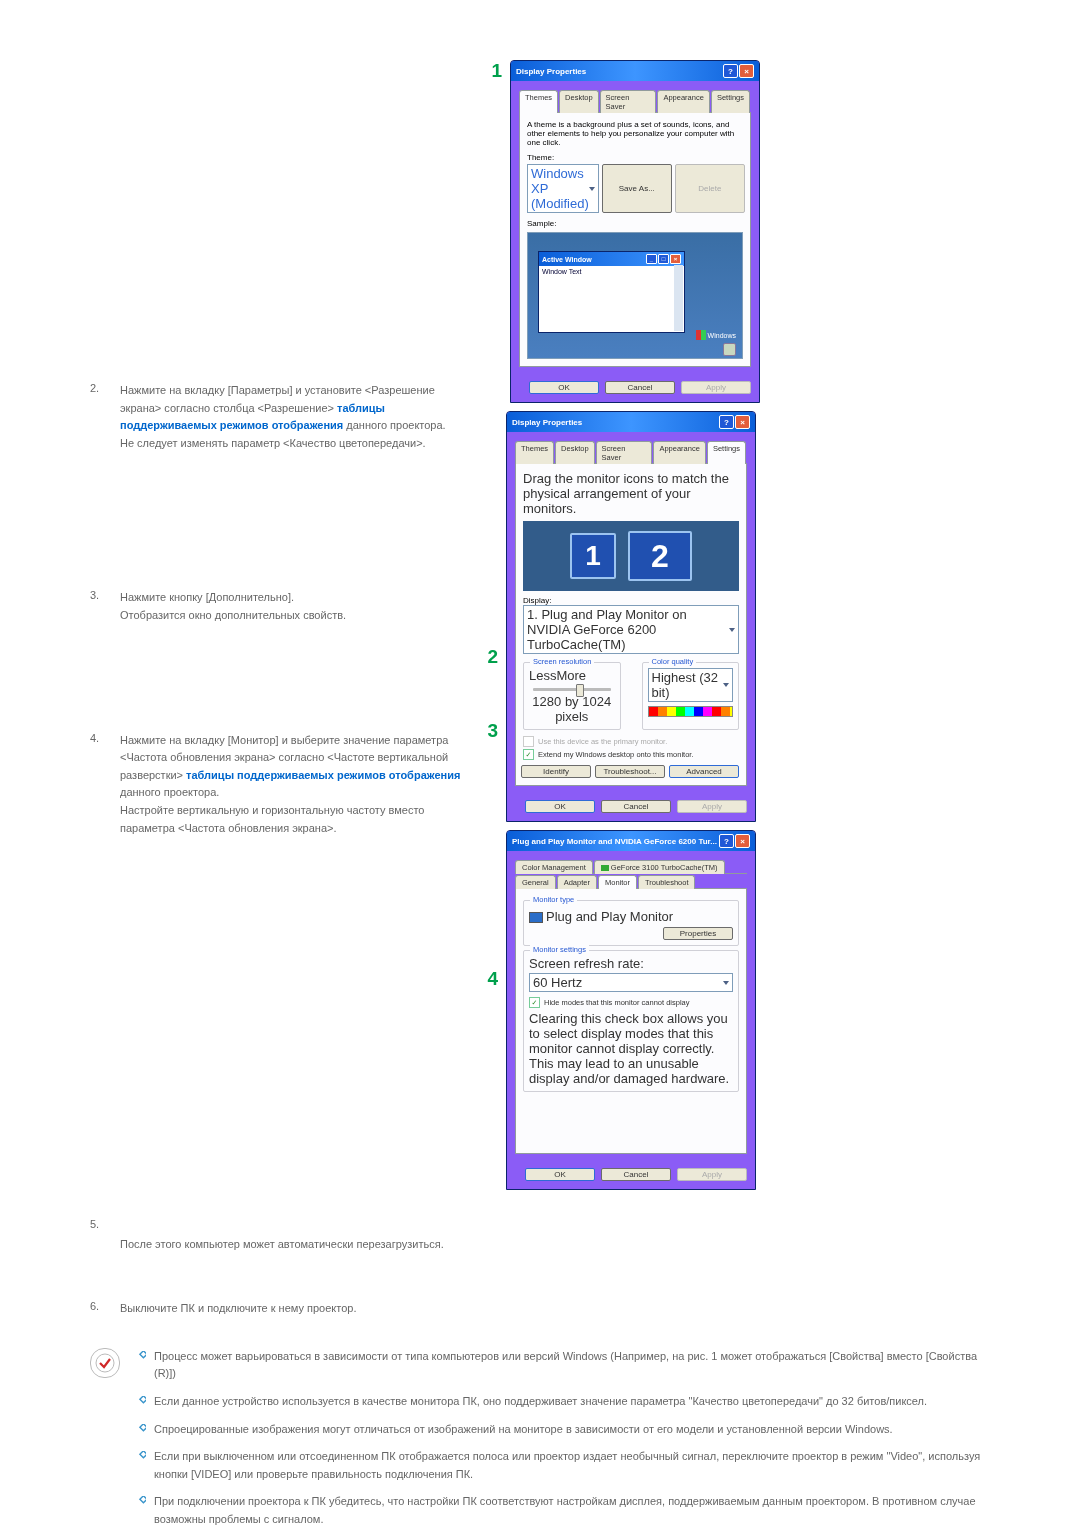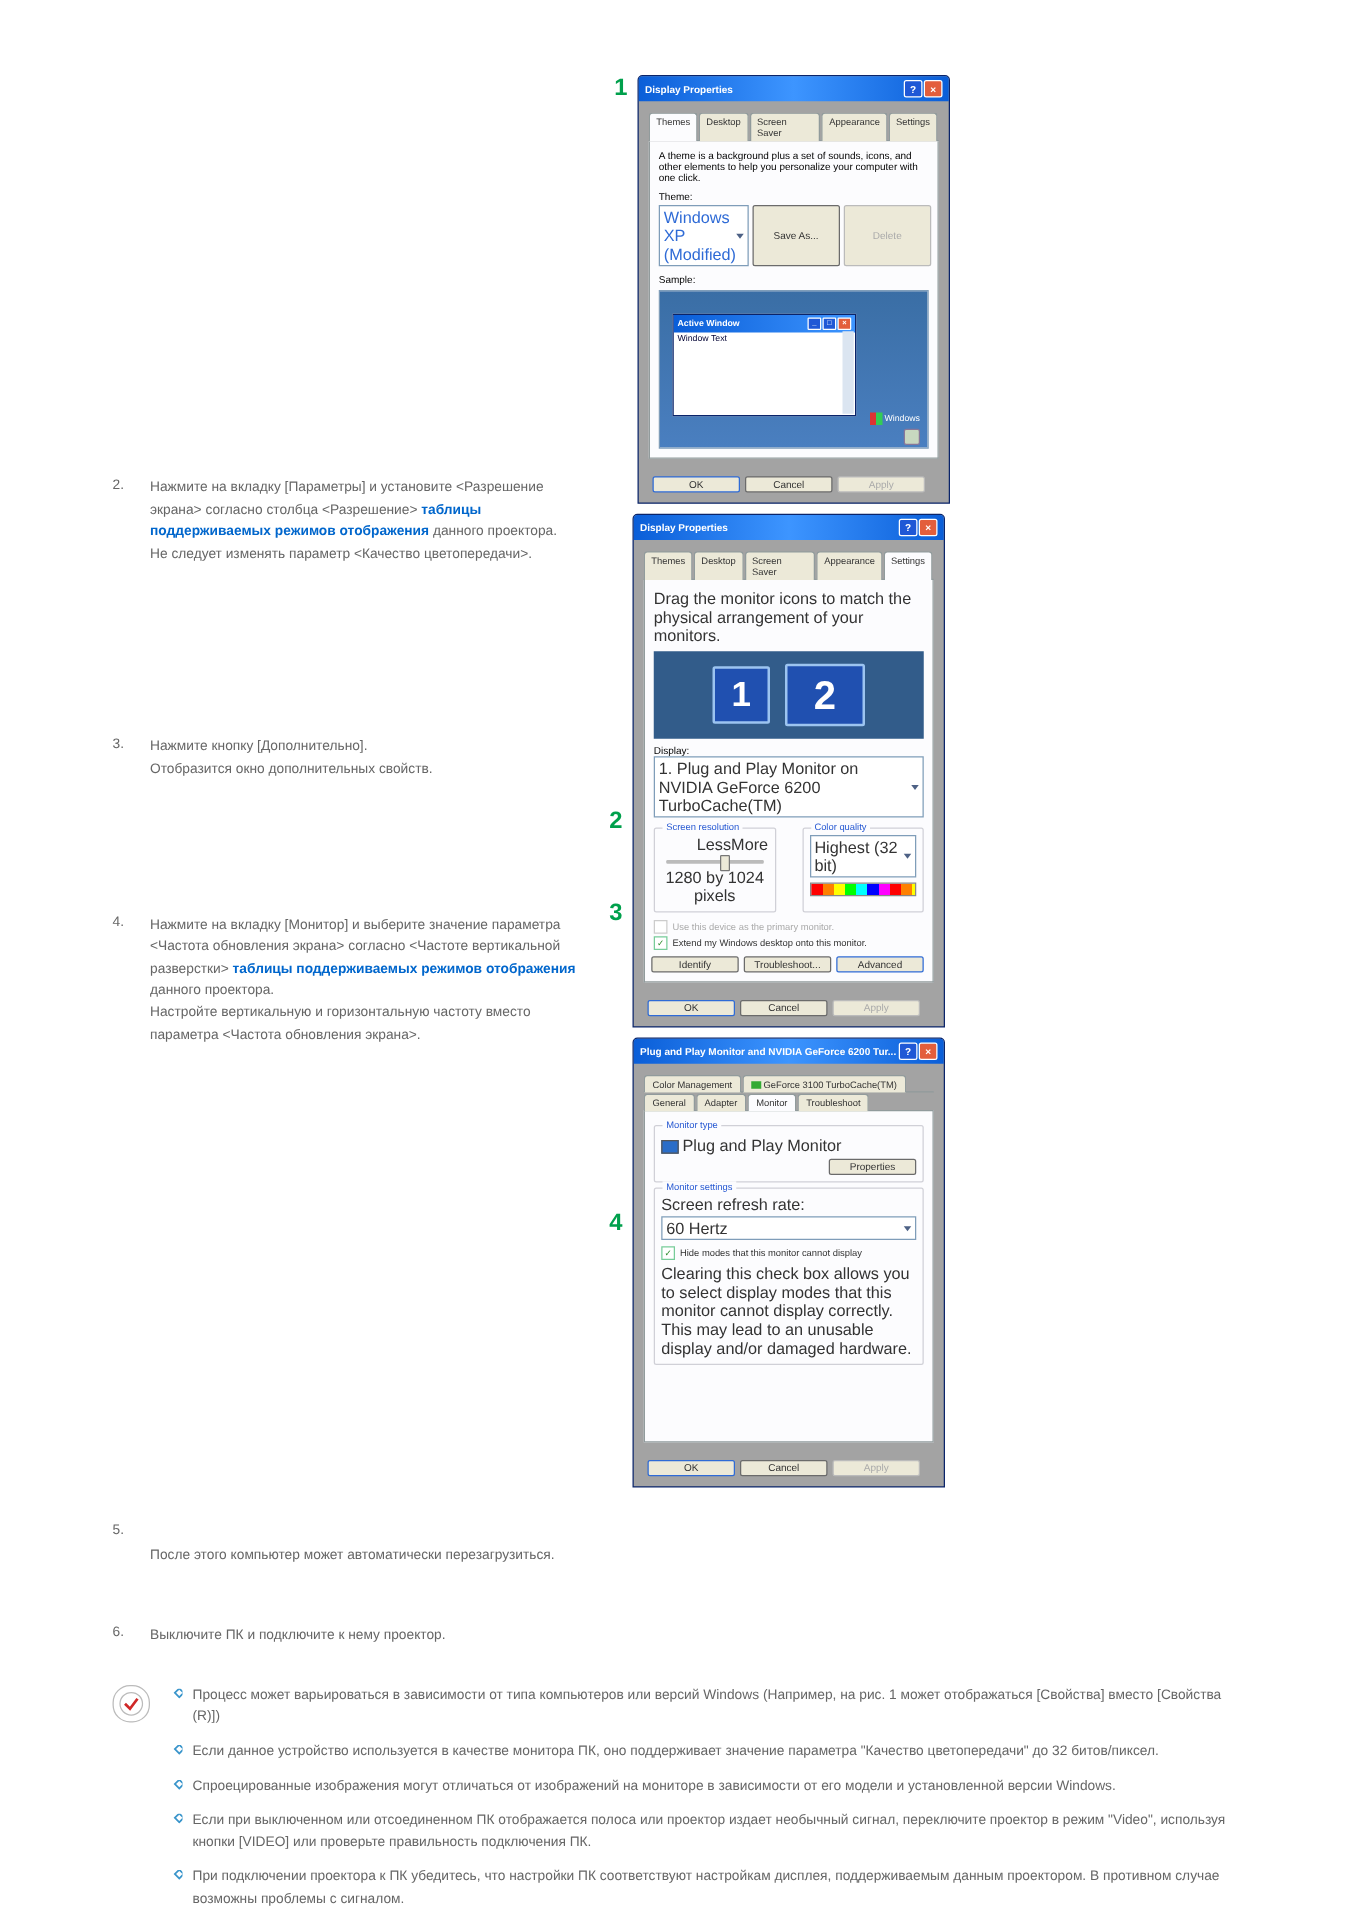--- a/index.html
+++ b/index.html
@@ -10,36 +10,36 @@
 .right{flex:1}
 .para{margin:0 0 28px 0;line-height:1.6;color:#666}
 .step{display:flex;gap:12px;margin:0 0 22px 0}
 .stepn{flex:0 0 18px;color:#666}
 .stepbody{flex:1;line-height:1.6;color:#666}
 .spacer-1{height:322px}
 .spacer-2{height:115px}
 .spacer-3{height:85px}
 a.link{color:#0066cc;font-weight:bold;text-decoration:none}
 
-.dlg{width:248px;background:#a3a3a3;border:1px solid #0a246a;margin:0 0 8px 11px;font-size:8px;color:#000;border-radius:4px 4px 0 0}
+.dlg{width:248px;background:#8b5cf6;border:1px solid #0a246a;margin:0 0 8px 11px;font-size:8px;color:#000;border-radius:4px 4px 0 0}
 .dlg-title{background:linear-gradient(90deg,#0a5ed8,#3d95ff,#0a5ed8);color:#fff;font-weight:bold;padding:3px 5px;display:flex;align-items:center;border-radius:3px 3px 0 0}
 .dlg-title span:first-child{flex:1}
 .dlg-tb{display:flex;gap:1px}
 .dlg-tb span{width:13px;height:12px;display:flex;align-items:center;justify-content:center;border:1px solid #fff;border-radius:2px;font-weight:bold;font-size:8px}
 .help-b{background:#1f58d6;color:#fff}
 .close-b{background:#e35e3c;color:#fff}
 .dlg-body{padding:8px 8px 8px 8px}
 .tabs{display:flex;border-bottom:1px solid #919b9c}
 .tab{background:#ece9d8;border:1px solid #919b9c;border-bottom:0;padding:2px 5px;margin-right:1px;border-radius:3px 3px 0 0;font-size:7.5px;color:#333;position:relative;top:1px}
 .tab.sel{background:#fcfcfe;z-index:2}
 .tabpanel{background:#fcfcfe;border:1px solid #919b9c;border-top:0;padding:7px;min-height:50px}
 .btn{display:inline-flex;align-items:center;justify-content:center;background:#ece9d8;border:1px solid #6b6b6b;border-radius:2px;padding:1px 10px;min-width:48px;font-size:8px;color:#333}
 .btn.def{border:1.5px solid #2f6bd6}
 .btn.dis{color:#aaa;border-color:#bbb}
-.dlg-bbar{display:flex;justify-content:center;gap:4px;padding:6px 8px 8px 0}
+.dlg-bbar{display:flex;justify-content:space-between;gap:4px;padding:6px 8px 8px 18px}
 .lbl{color:#000;font-size:8px}
 .sel-box{background:#fff;border:1px solid #7f9db9;padding:1px 3px;font-size:13px;color:#333;display:flex;justify-content:space-between;align-items:center}
 .caret{width:0;height:0;border-left:3px solid transparent;border-right:3px solid transparent;border-top:4px solid #4d6185}
 
 .sample-outer{background:linear-gradient(#3a6ea5,#4a7fc0);border:1px solid #7f9db9;height:125px;margin-top:4px;position:relative}
 .sample-win{position:absolute;left:10px;top:18px;width:145px;height:80px;background:#fff;border:1px solid #0a246a}
 .sample-win-title{background:linear-gradient(90deg,#0a5ed8,#3d95ff);color:#fff;font-size:7px;font-weight:bold;padding:2px 3px;display:flex;align-items:center}
 .sample-win-title span:first-child{flex:1}
 .sw-mini{display:flex;gap:1px}
 .sw-mini span{width:9px;height:8px;font-size:6px;display:flex;align-items:center;justify-content:center;border:1px solid #fff;border-radius:1px}
@@ -210,21 +210,21 @@
        <div class="mon mon2">2</div>
      </div>
      <div class="lbl">Display:</div>
      <div class="sel-box">
                       <span>1. Plug and Play Monitor on NVIDIA GeForce 6200 TurboCache(TM)</span>
                       <span class="caret"></span>
                     </div>
      <div style="display:flex;gap:21px;margin-top:4px">
        <div class="group" style="flex:1">
                         <div class="group-t">Screen resolution</div>
-         <div style="display:flex;justify-content:flex-end" class="tiny">
+         <div style="display:flex;justify-content:flex-start" class="tiny">
                           <span>Less</span>
                           <span>More</span>
                         </div>
          <div class="slider">
                           <div class="thumb"></div>
                         </div>
          <div class="tiny" style="text-align:center;margin-top:3px">1280 by 1024 pixels</div>
        </div>
        <div class="group" style="flex:1">
                         <div class="group-t">Color quality</div>

